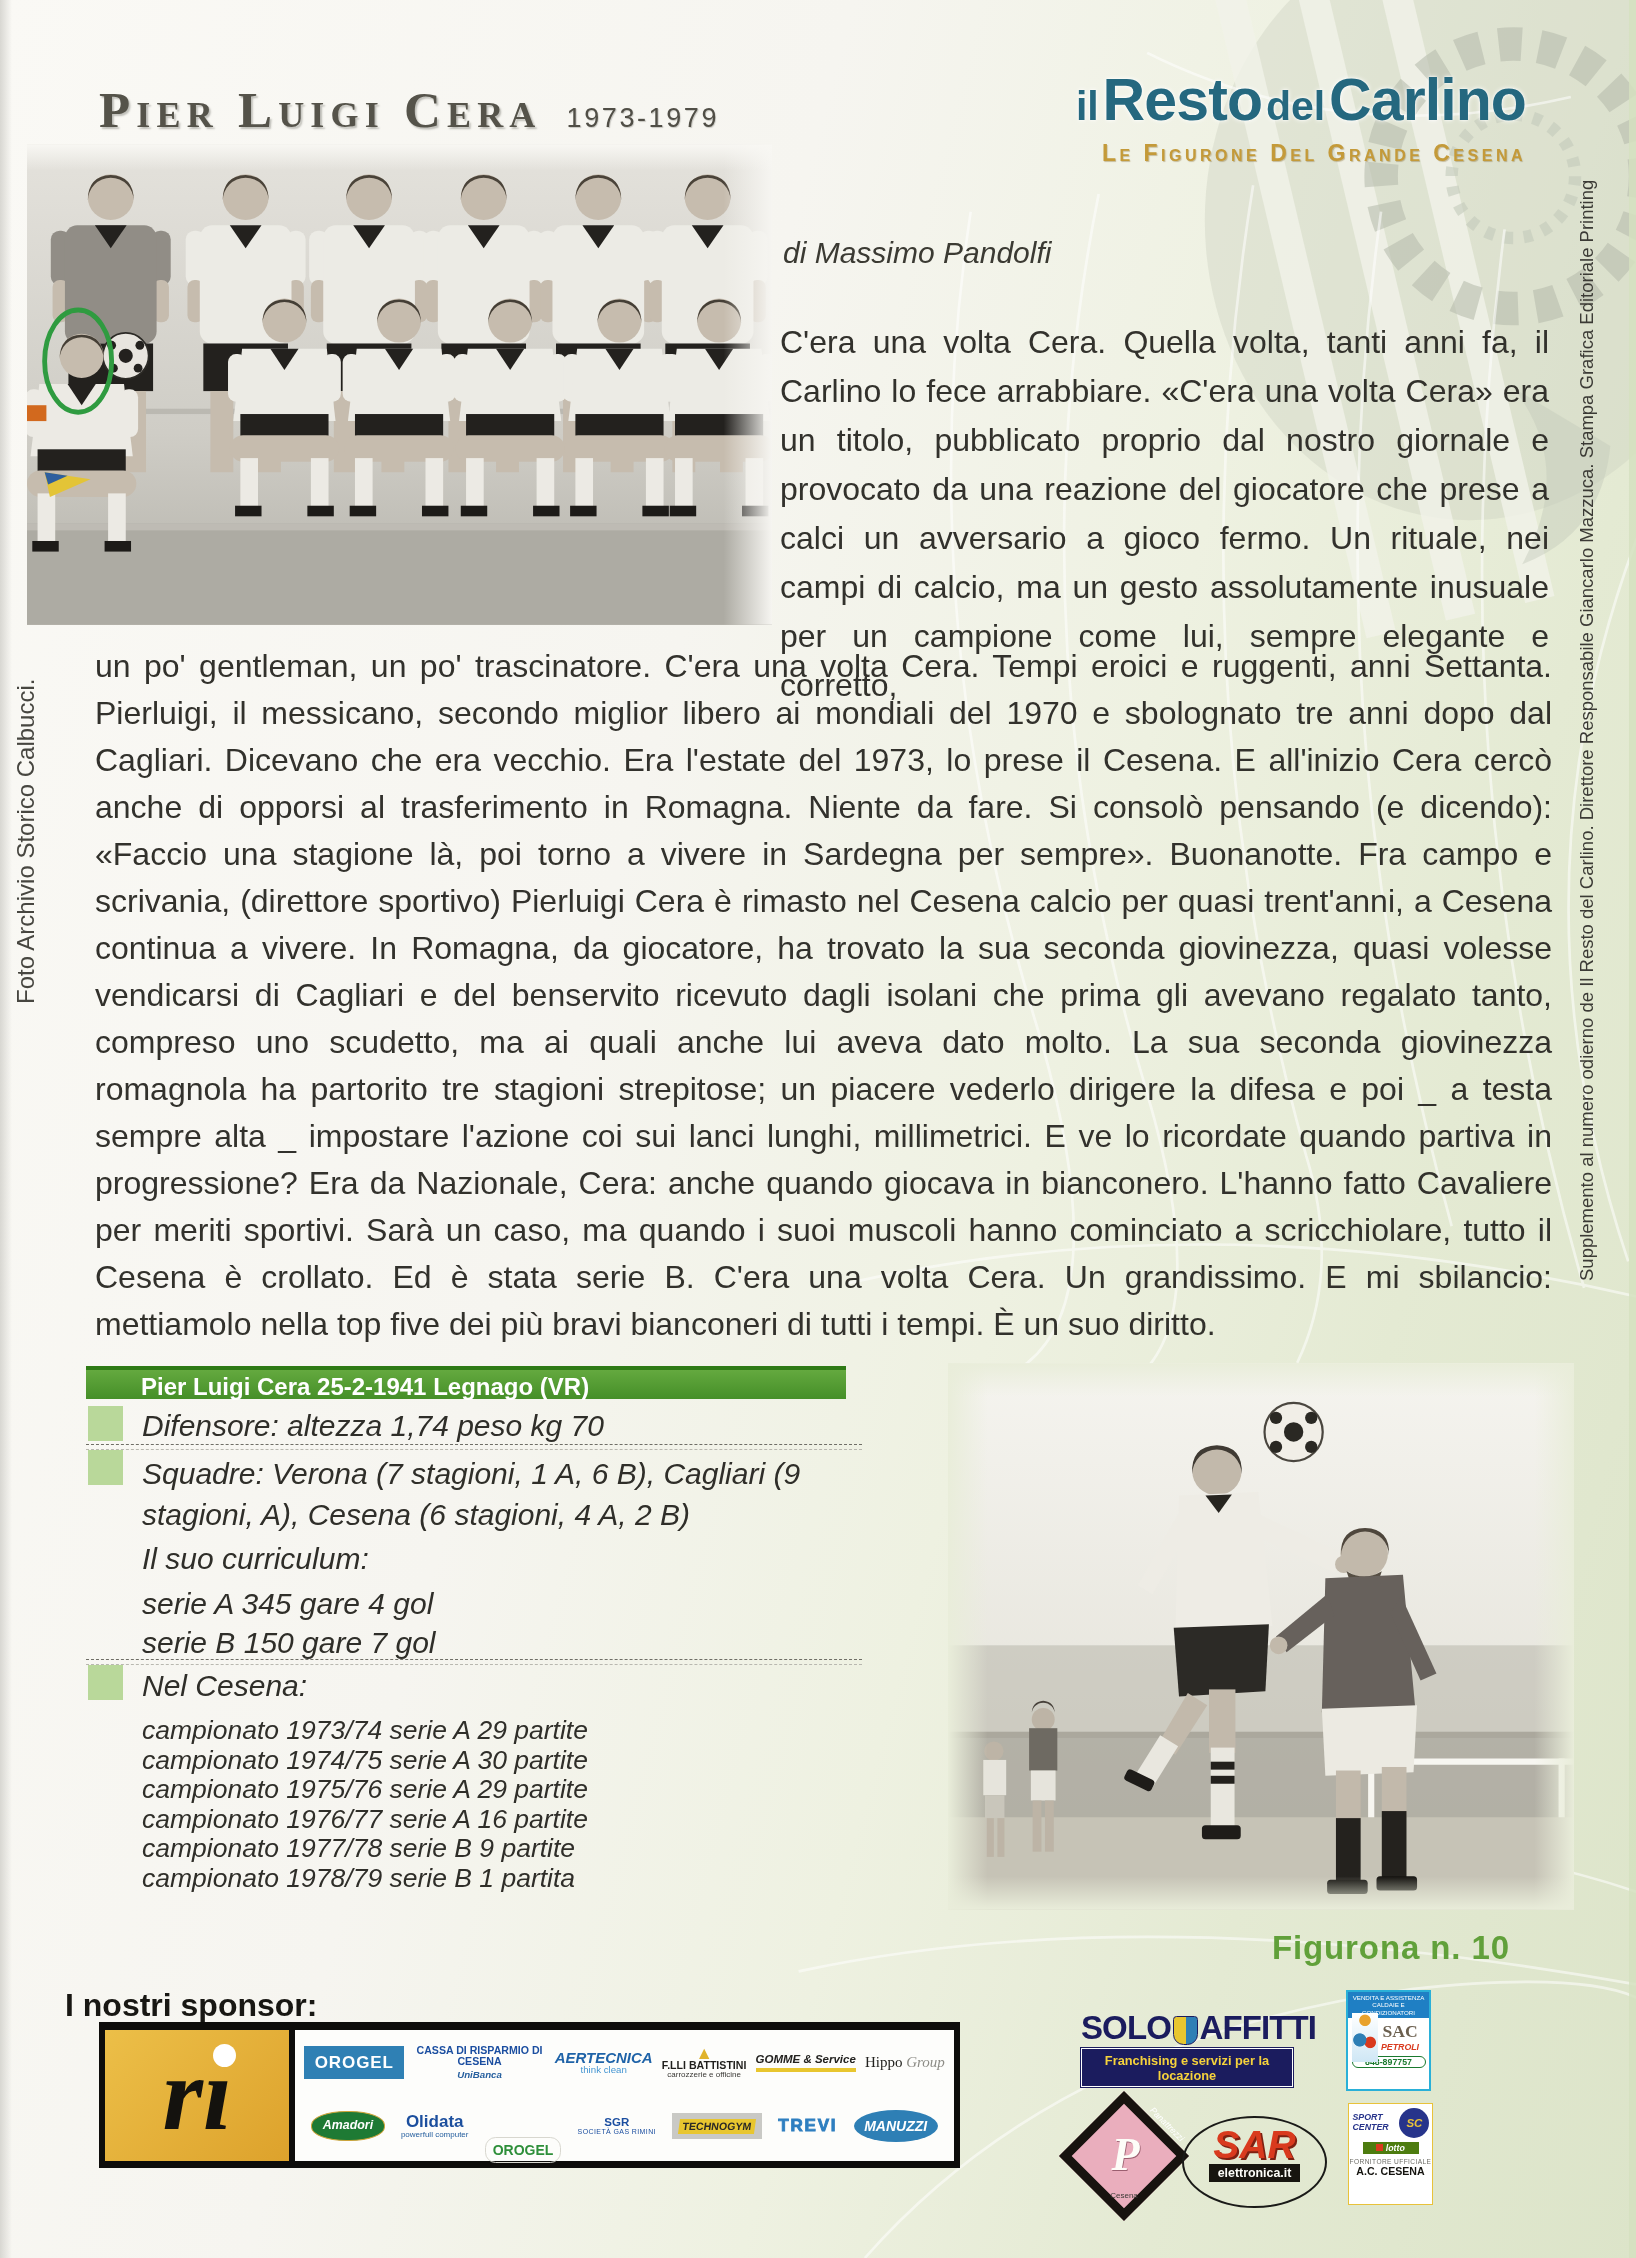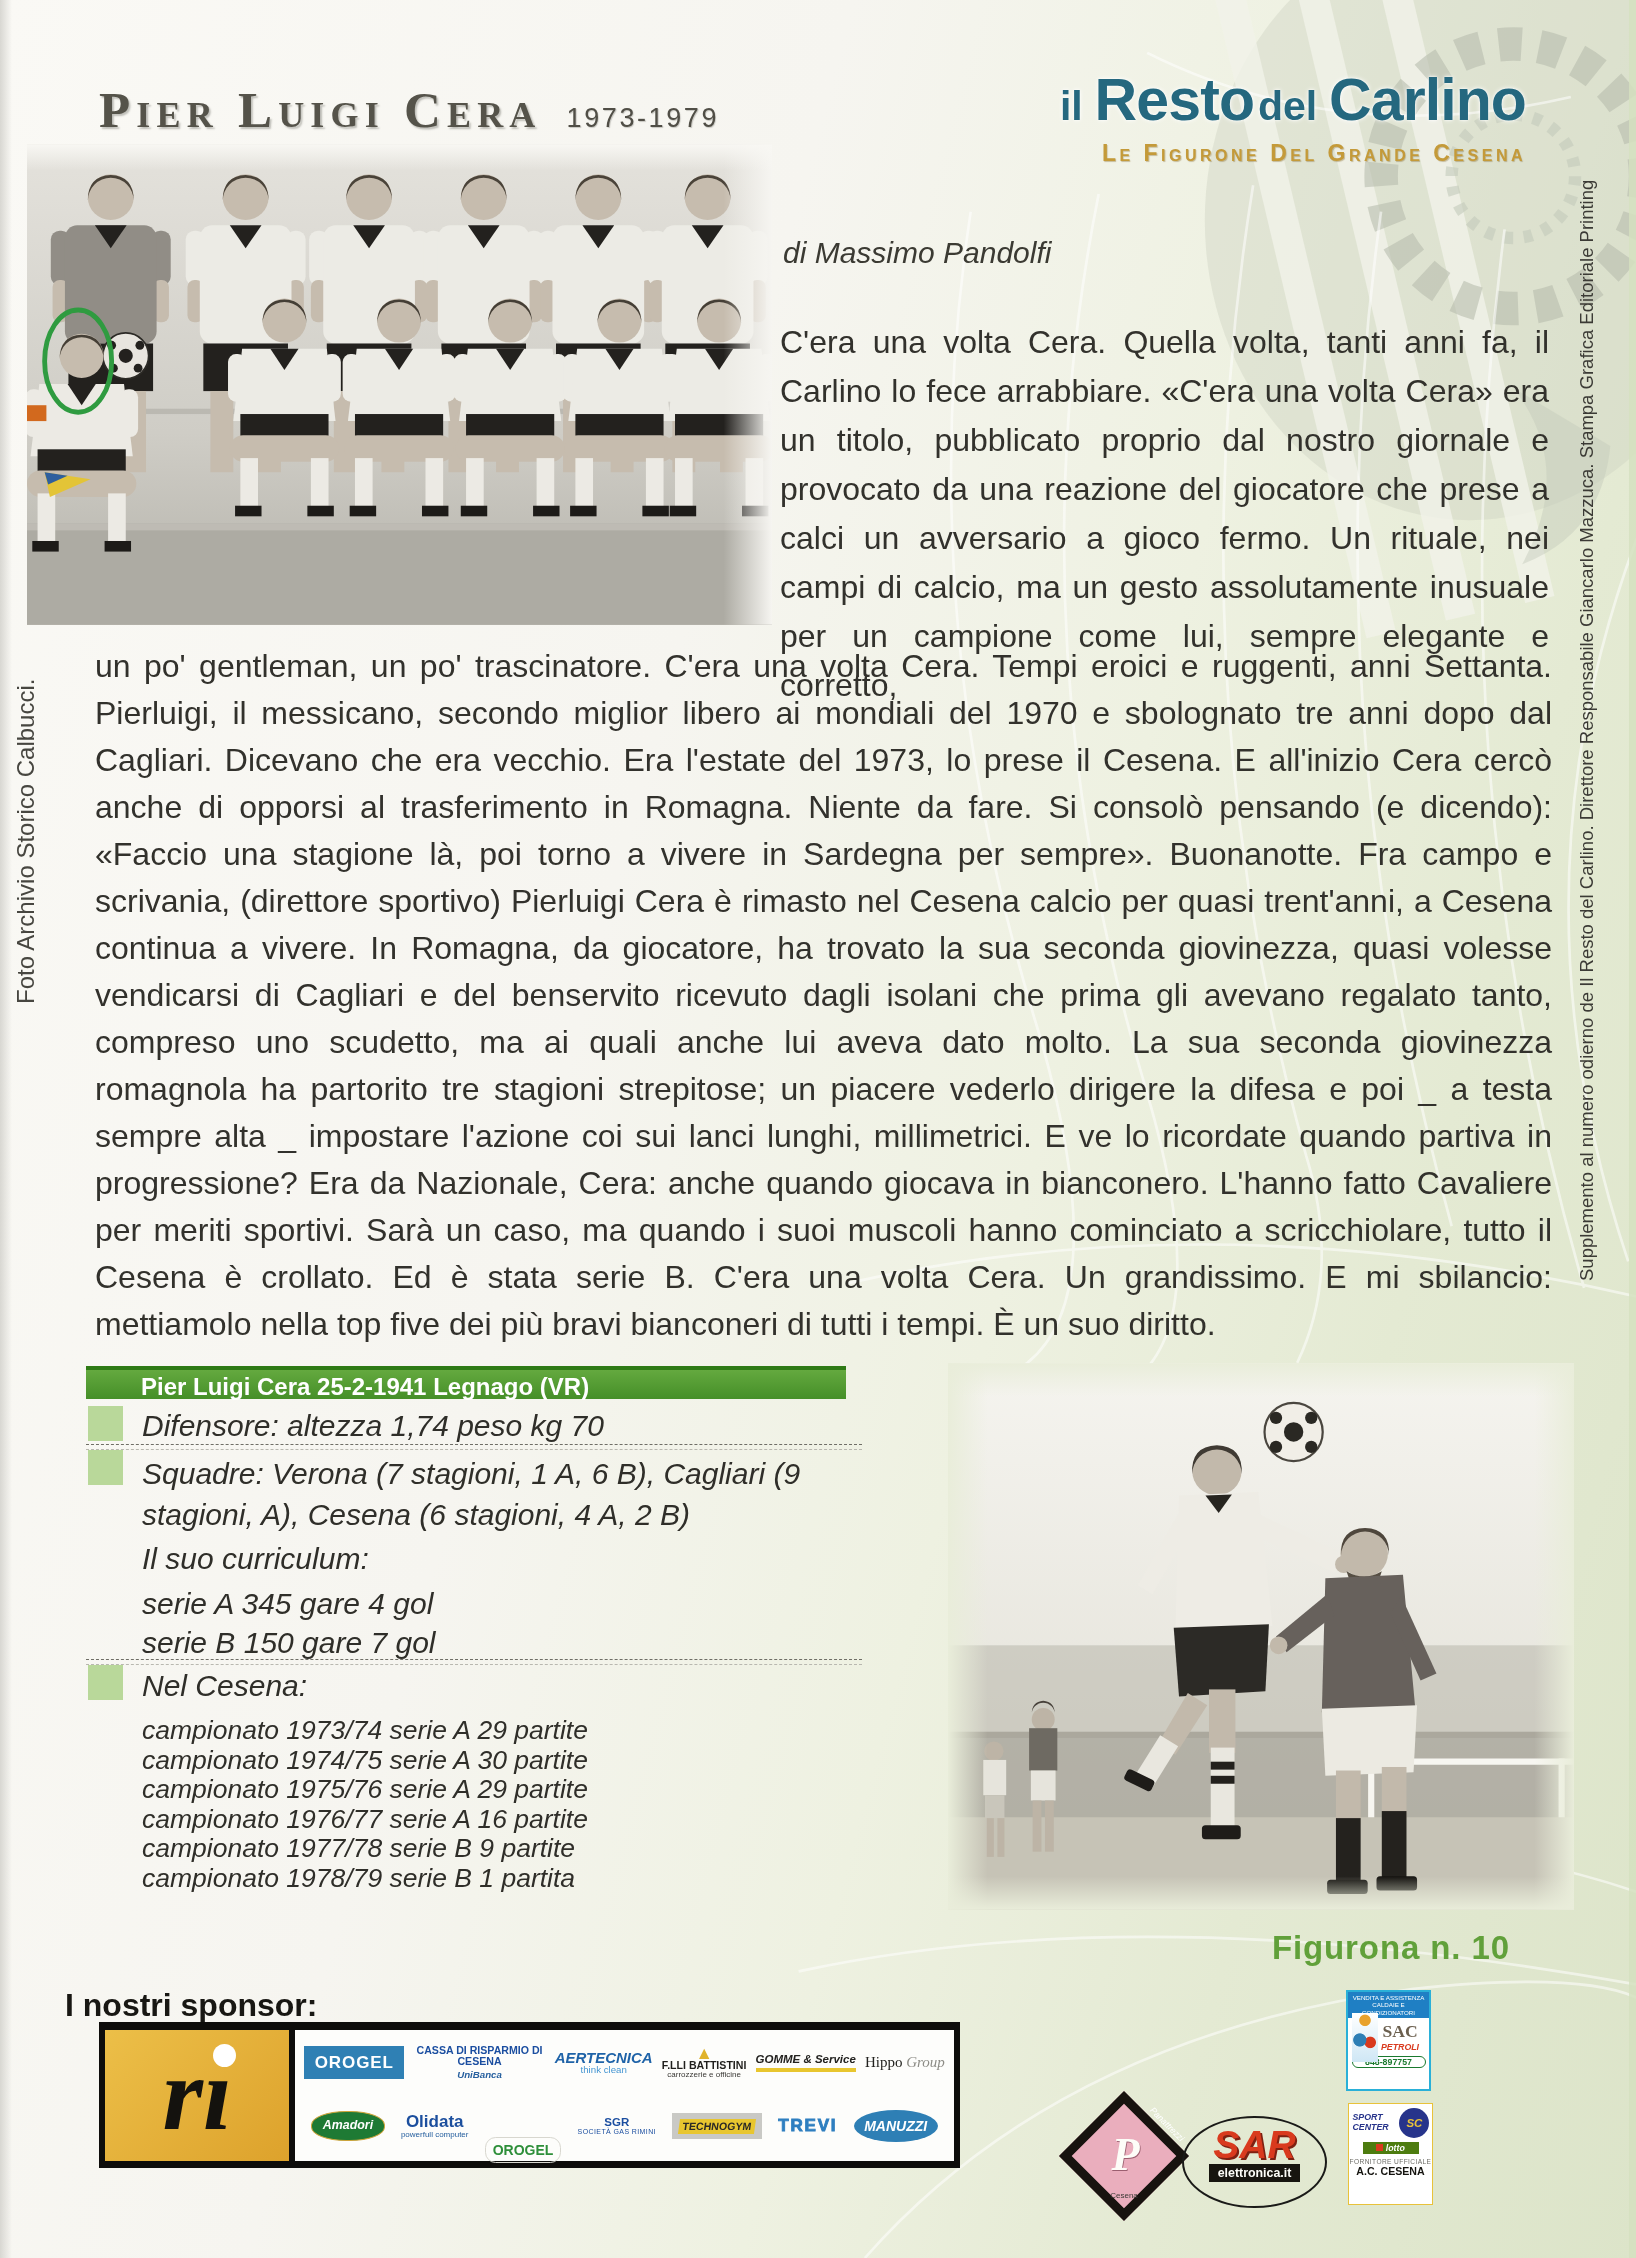--- a/index.html
+++ b/index.html
@@ -16,21 +16,21 @@
 
   
   .title{position:absolute;left:99px;top:81px;font-family:"Liberation Serif",serif;
     font-variant:small-caps;font-weight:bold;font-size:51px;letter-spacing:6.2px;color:#55534a;
     text-shadow:1.8px 1.8px 1.8px rgba(60,58,50,.30);}
   .years{font-family:"Liberation Sans",sans-serif;font-variant:normal;font-weight:normal;
     font-size:27px;letter-spacing:2.6px;color:#504e46;margin-left:25px;text-shadow:0.9px 0.9px 0.9px rgba(60,58,50,.25);}
   .masthead{position:absolute;left:975px;top:71px;width:551px;text-align:right;line-height:1;}
   .mh-line{color:#25687f;font-weight:bold;text-shadow:0 0 5.3px #fff,0 0 1.8px #fff;white-space:nowrap;}
   .mh-small{font-size:41px;}
-  .mh-big{font-size:59px;letter-spacing:-0.9px;margin-left:8px;}
+  .mh-big{font-size:59px;letter-spacing:-0.9px;}
   .mh-sub{margin-top:12.4px;color:#c49a39;font-weight:bold;font-size:23px;letter-spacing:3.5px;
     font-variant:small-caps;text-shadow:0.9px 0.9px 0.9px rgba(120,90,20,.35);white-space:nowrap;}
 
   
   .byline{position:absolute;left:783px;top:236px;font-style:italic;font-size:30px;color:#3b3a33;}
   .par{font-size:32px;color:#32312c;text-align:justify;}
   .par-intro{position:absolute;left:780px;top:318px;width:769px;line-height:49px;}
   .par-body{position:absolute;left:95px;top:643px;width:1457px;line-height:47px;}
 
   
@@ -431,20 +431,26 @@
         </div>
         <div class="sp-item sp-tg">
           <span>TECHNOGYM</span>
         </div>
         <div class="sp-item sp-trevi">TREVI</div>
         <div class="sp-item sp-manuzzi">MANUZZI</div>
       </div>
     </div>
   </div>
 
+  <div class="solo">
+    <div class="nm">
+      <span>SOLO</span><span class="shield"></span><span>AFFITTI</span>
+    </div>
+    <div class="tag">Franchising e servizi per la locazione</div>
+  </div>
 
   <div class="sac">
     <div class="hd">
       <div>VENDITA E ASSISTENZA</div>
       <div>CALDAIE E CONDIZIONATORI</div>
     </div>
     <div class="art"></div>
     <div class="nm">SAC</div>
     <div class="sub">PETROLI</div>
     <div class="ph">848-897757</div>

